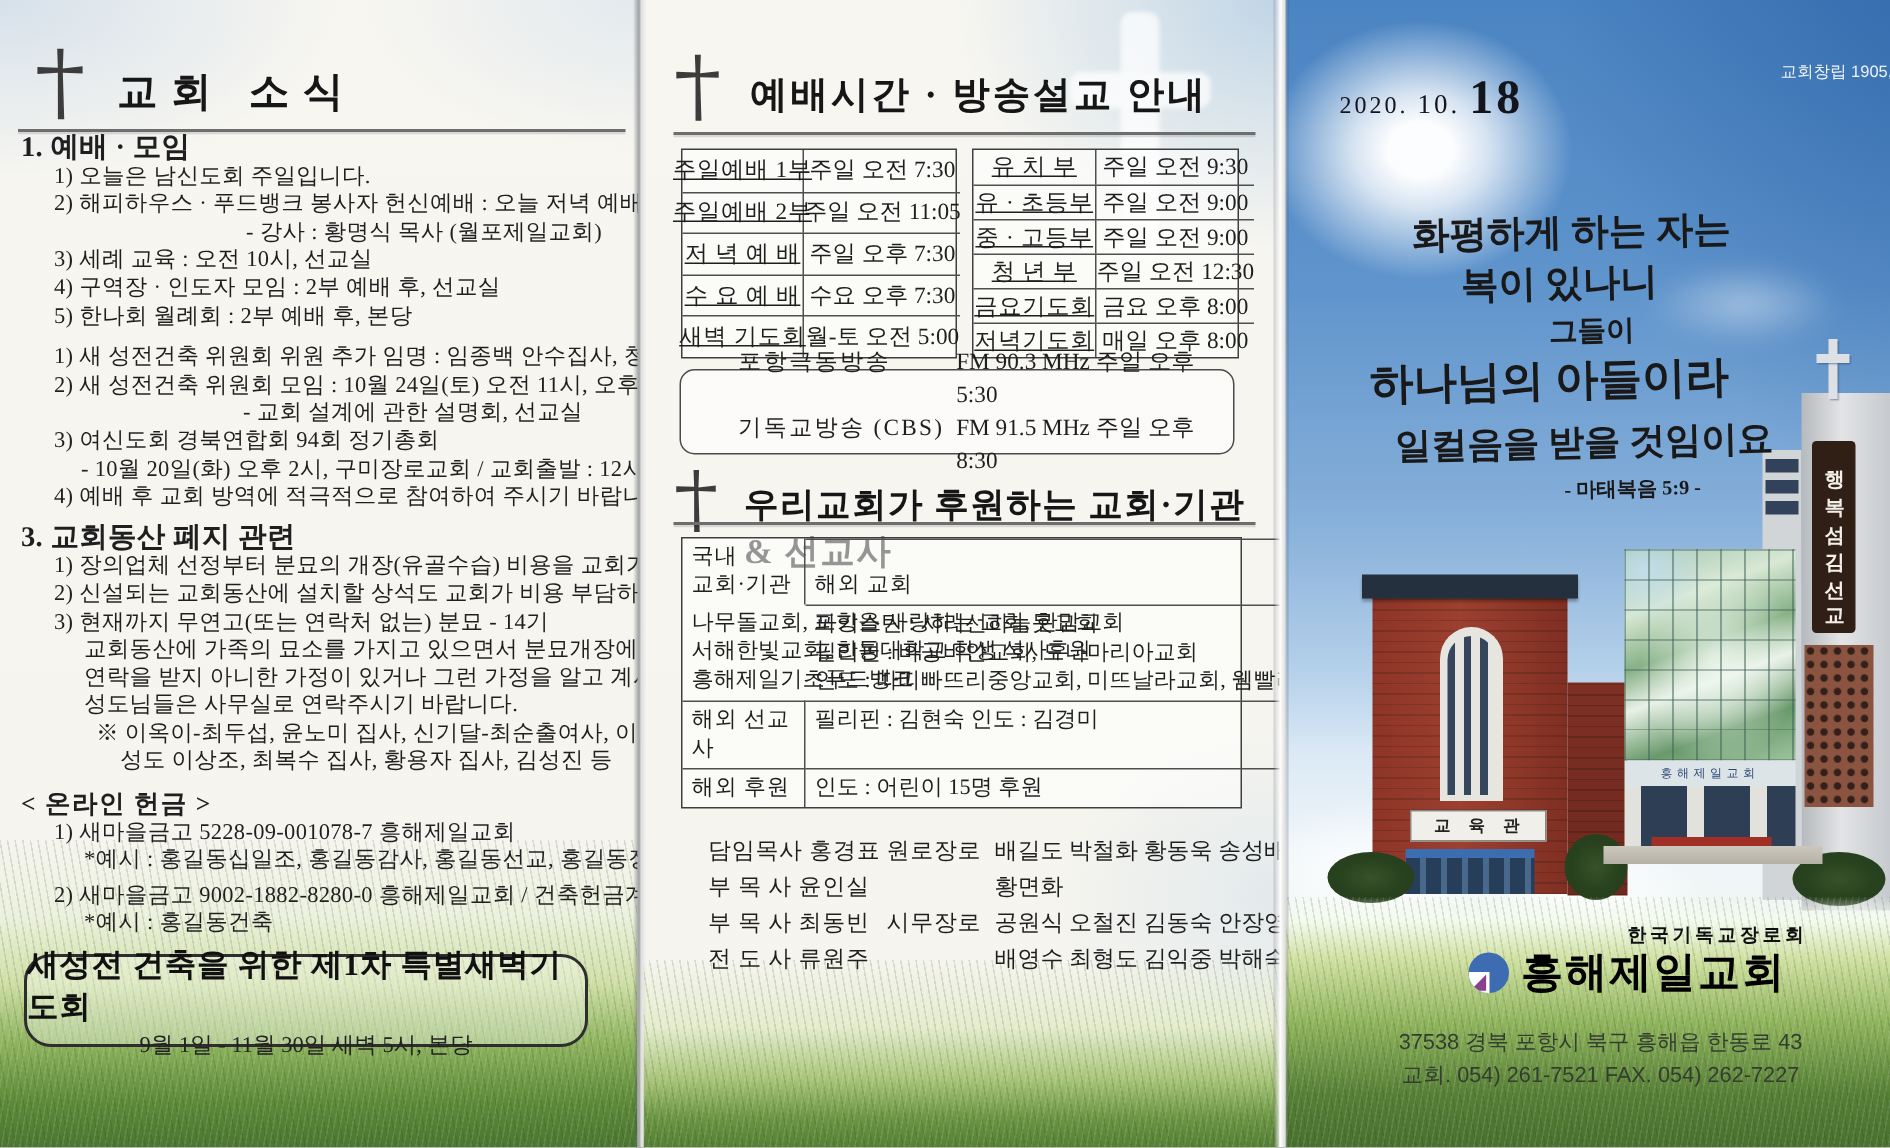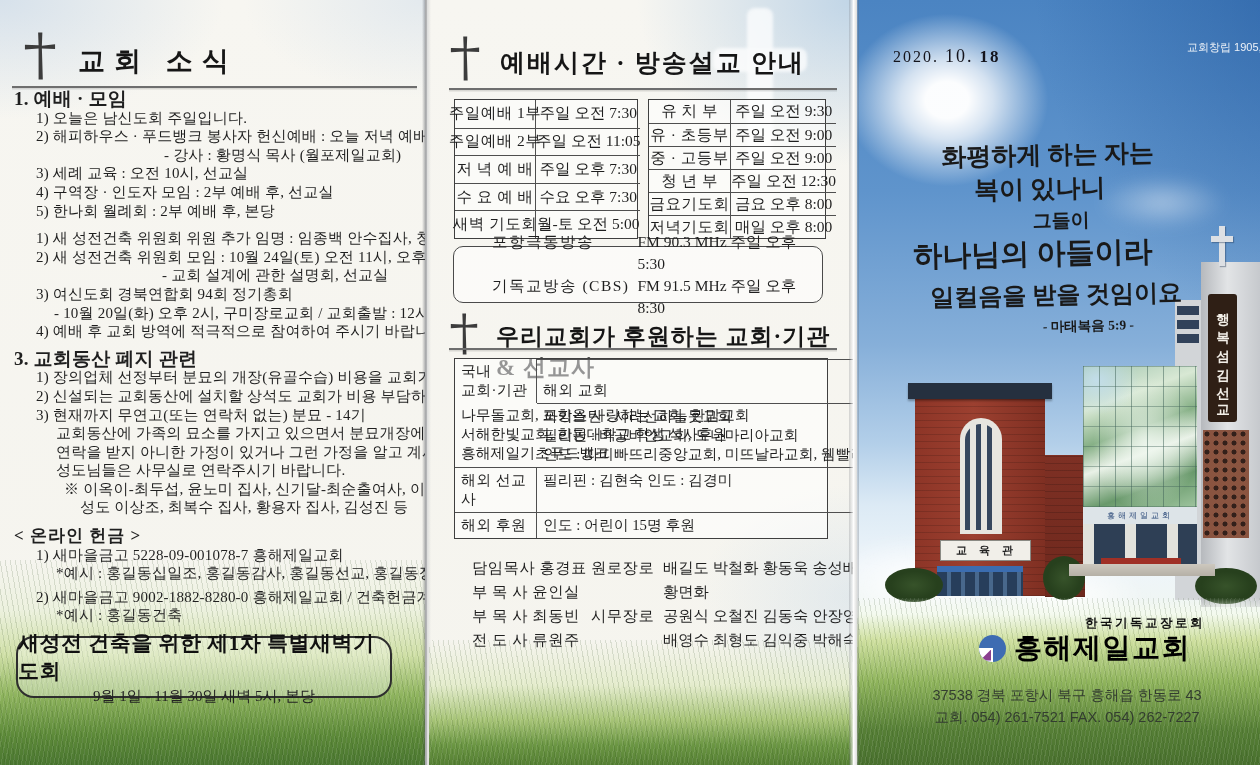--- a/index.html
+++ b/index.html
@@ -57,21 +57,21 @@
     background:
       repeating-linear-gradient(100deg, rgba(255,255,255,.10) 0 1px, transparent 1px 4px),
       repeating-linear-gradient(80deg, rgba(35,65,22,.14) 0 1px, transparent 1px 5px);}
   #panelA .grass{height:205px;background:linear-gradient(to bottom, rgba(233,240,216,0) 0, rgba(233,240,216,.75) 50px, #cfdfa6 95px, #8fb45e 135px, #5d8a39 175px, #4a7630 100%);}
   #panelB .grass{height:125px;background:linear-gradient(to bottom, rgba(233,240,216,0) 0, rgba(224,234,196,.8) 45px, #a7c477 80px, #6b9643 105px, #557f33 100%);}
   #panelC .grass{height:167px;background:linear-gradient(to bottom, rgba(240,248,230,0) 0, rgba(244,250,238,.9) 16px, #cfe0a0 42px, #8fb45c 84px, #567f36 132px, #49702e 100%);}
   
   .tt{position:absolute;display:grid;z-index:6;border:1.6px solid #3f3f3f;background:rgba(255,255,255,.55);}
   .tt .c{display:flex;align-items:center;justify-content:center;font-size:15.5px;border-top:1px solid #4f4f4f;white-space:nowrap;}
   .tt .r0{border-top:none;}
-  .tt .lab{border-right:1px solid #4f4f4f;letter-spacing:.5px;}
+  .tt .lab{border-right:1px solid #4f4f4f;letter-spacing:.5px;text-decoration:underline;}
   #tt1{left:25px;top:99px;width:182px;grid-template-columns:81px 1fr;grid-auto-rows:27.6px;}
   #tt2{left:219px;top:99px;width:176px;grid-template-columns:82px 1fr;grid-auto-rows:23px;}
   #radiobox{position:absolute;left:24px;top:246px;width:370px;height:57px;z-index:6;
     border:1.8px solid #4a4a4a;border-radius:10px;background:rgba(255,255,255,.5);
     display:flex;flex-direction:column;justify-content:center;padding-left:38px;box-sizing:border-box;}
   .rrow{display:flex;font-size:15.5px;line-height:22px;}
   .rname{width:150px;letter-spacing:1.5px;}
   #sponsor{position:absolute;left:25px;top:358px;width:372px;z-index:6;border:1.6px solid #3f3f3f;background:rgba(255,255,255,.55);display:grid;grid-template-columns:82px 1fr;}
   #sponsor .scell{border-top:1px solid #4f4f4f;padding:3px 6px;font-size:14.8px;line-height:19px;}
   #sponsor .slab{border-right:1px solid #4f4f4f;display:flex;flex-direction:column;justify-content:flex-end;letter-spacing:.5px;}
@@ -85,21 +85,21 @@
   
   #wmark{position:absolute;right:18px;top:8px;width:150px;height:190px;z-index:2;opacity:.8;filter:blur(1.5px);}
   #wmark .v{position:absolute;left:62px;top:0;width:26px;height:165px;background:rgba(255,255,255,.9);border-radius:8px;}
   #wmark .h{position:absolute;left:28px;top:40px;width:94px;height:24px;background:rgba(255,255,255,.9);border-radius:8px;}
   
   .sun{position:absolute;left:-45px;top:-15px;width:270px;height:230px;z-index:1;
     background:radial-gradient(closest-side, rgba(255,255,255,.98) 0 16%, rgba(255,255,255,.75) 34%, rgba(255,255,255,0) 75%);}
   .cloud{position:absolute;filter:blur(7px);z-index:2;
     background:radial-gradient(closest-side, rgba(255,255,255,.96), rgba(255,255,255,0));}
   #date{position:absolute;left:36px;top:46px;z-index:6;color:#14141c;letter-spacing:2px;}
-  #date .dy{font-size:16px;} #date .dm{font-size:18px;} #date .dd{font-size:17px;font-weight:700;}
+  #date .dy{font-size:16px;} #date .dm{font-size:18px;} #date .dd{font-size:32px;font-weight:700;}
   #founded{position:absolute;left:330px;top:40px;width:74px;overflow:hidden;white-space:nowrap;z-index:6;color:#edf2f8;font-size:11px;font-family:"Liberation Sans",sans-serif;}
   #verse{position:absolute;left:18px;top:138px;width:345px;z-index:6;transform:rotate(-1.2deg);color:#191919;font-weight:600;}
   #verse div{white-space:nowrap;}
   .v0{font-size:25px;margin-left:68px;}
   .v1{font-size:25px;margin-left:100px;margin-top:1px;}
   .v2{font-size:19px;margin-left:158px;margin-top:3px;}
   .v3{font-size:29px;margin-left:38px;}
   .v4{font-size:24px;margin-left:54px;margin-top:5px;}
   .v5{font-size:13.5px;margin-left:166px;margin-top:7px;font-weight:700;}
   

